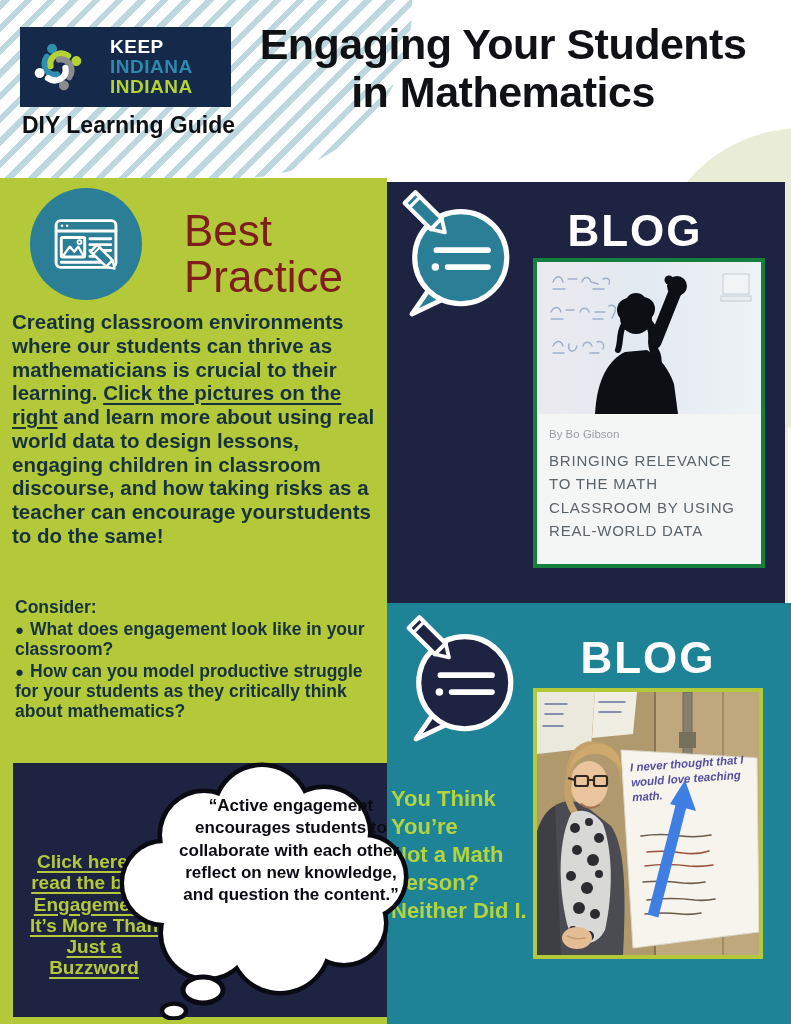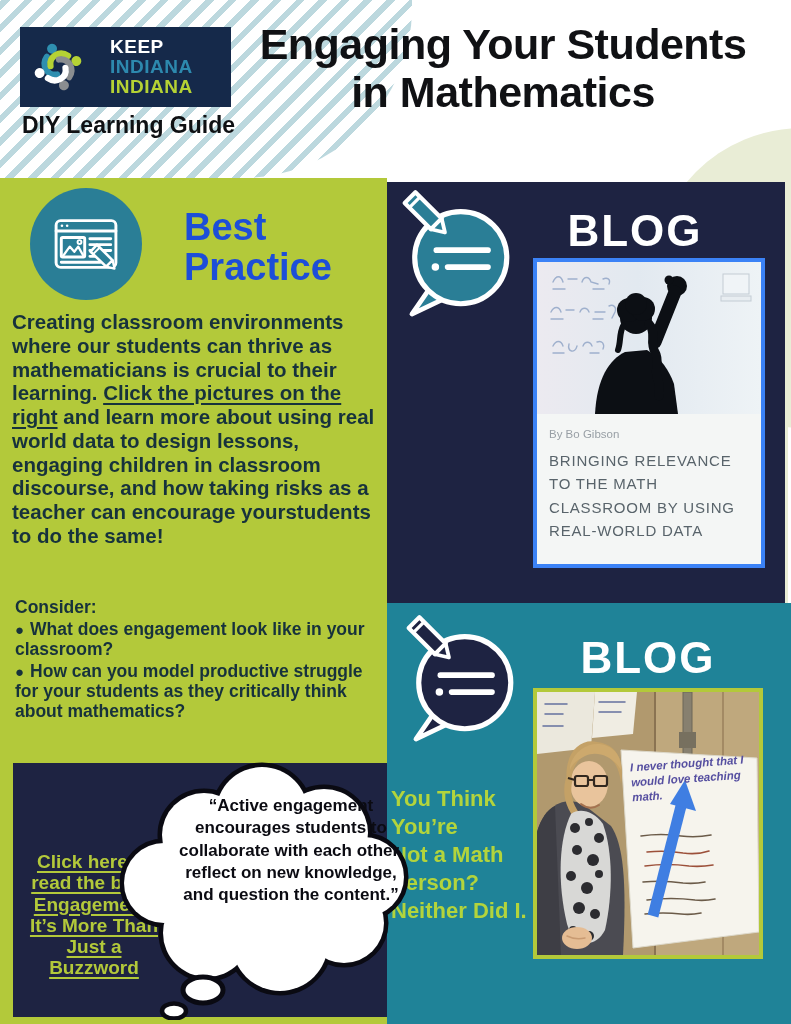--- a/index.html
+++ b/index.html
@@ -18,21 +18,21 @@
     font-size:19px;letter-spacing:.5px;}
   .logo-w1{color:#ffffff;} .logo-w2{color:#2d89ae;} .logo-w3{color:#b5d234;}
   .diy{left:22px;top:112px;font-size:23px;font-weight:800;color:#0f1013;}
   .main-title{left:215px;top:20px;width:576px;text-align:center;font-size:43px;
     line-height:1.12;font-weight:700;color:#101114;letter-spacing:-.5px;}
 
   
   .left-col{left:0;top:178px;width:387px;height:846px;background:#b3c93a;}
   .bp-circle{left:30px;top:10px;width:112px;height:112px;border-radius:50%;background:#2a7e96;
     display:flex;align-items:center;justify-content:center;}
-  .bp-heading{left:184px;top:30px;font-size:38px;line-height:1.05;font-weight:700;color:#1d4ed8;}
+  .bp-heading{left:184px;top:30px;font-size:44px;line-height:1.05;font-weight:400;color:#7f1d1d;}
   .bp-text{left:12px;top:132px;width:372px;font-size:20.5px;line-height:1.16;font-weight:700;
     color:#17323c;}
   .bp-text .ul{text-decoration:underline;text-decoration-thickness:2px;text-underline-offset:3px;}
   .consider{left:15px;top:420px;width:374px;font-size:17.5px;line-height:1.14;font-weight:700;
     color:#17323c;}
   .consider .row{margin-top:2px;}
   .bullet{margin-right:6px;font-size:15px;}
   .navy-box{left:13px;top:585px;width:374px;height:254px;background:#1e2342;}
   .blog-link{position:absolute;left:10px;top:88px;width:142px;text-align:center;font-size:19px;
     line-height:1.12;font-weight:800;color:#b3c93a;text-decoration:underline;
@@ -43,21 +43,21 @@
   .quote{left:152px;top:795px;width:230px;text-align:center;font-size:17px;line-height:1.31;
     font-weight:800;color:#0b0b12;z-index:11;margin-left:24px;}
 
   
   .panel-top{left:387px;top:182px;width:398px;height:421px;background:#1e2342;
     border-right:3px solid #e9edd6;}
   .blog-label{position:absolute;text-align:center;font-size:44px;font-weight:800;color:#ffffff;
     letter-spacing:2px;}
   .bl-top{left:158px;top:24px;width:180px;}
   .card{position:absolute;left:146px;top:76px;width:224px;height:302px;background:#f4f6f5;
-    border:4px solid #3b82f6;cursor:pointer;}
+    border:4px solid #15803d;cursor:pointer;}
   .card-byline{margin:10px 12px 0;font-size:11.5px;color:#989fa5;font-weight:400;}
   .card-title{margin:9px 12px;font-size:15px;line-height:1.55;letter-spacing:.8px;color:#59646b;
     font-weight:400;}
 
   
   .panel-bottom{left:387px;top:603px;width:404px;height:421px;background:#1f8398;}
   .bl-bottom{left:171px;top:30px;width:180px;}
   .caption{position:absolute;left:4px;top:182px;width:150px;text-align:left;font-size:22px;
     line-height:1.27;font-weight:800;color:#b3d43c;}
   .photo{position:absolute;left:146px;top:85px;width:222px;height:263px;border:4px solid #b3c93a;

